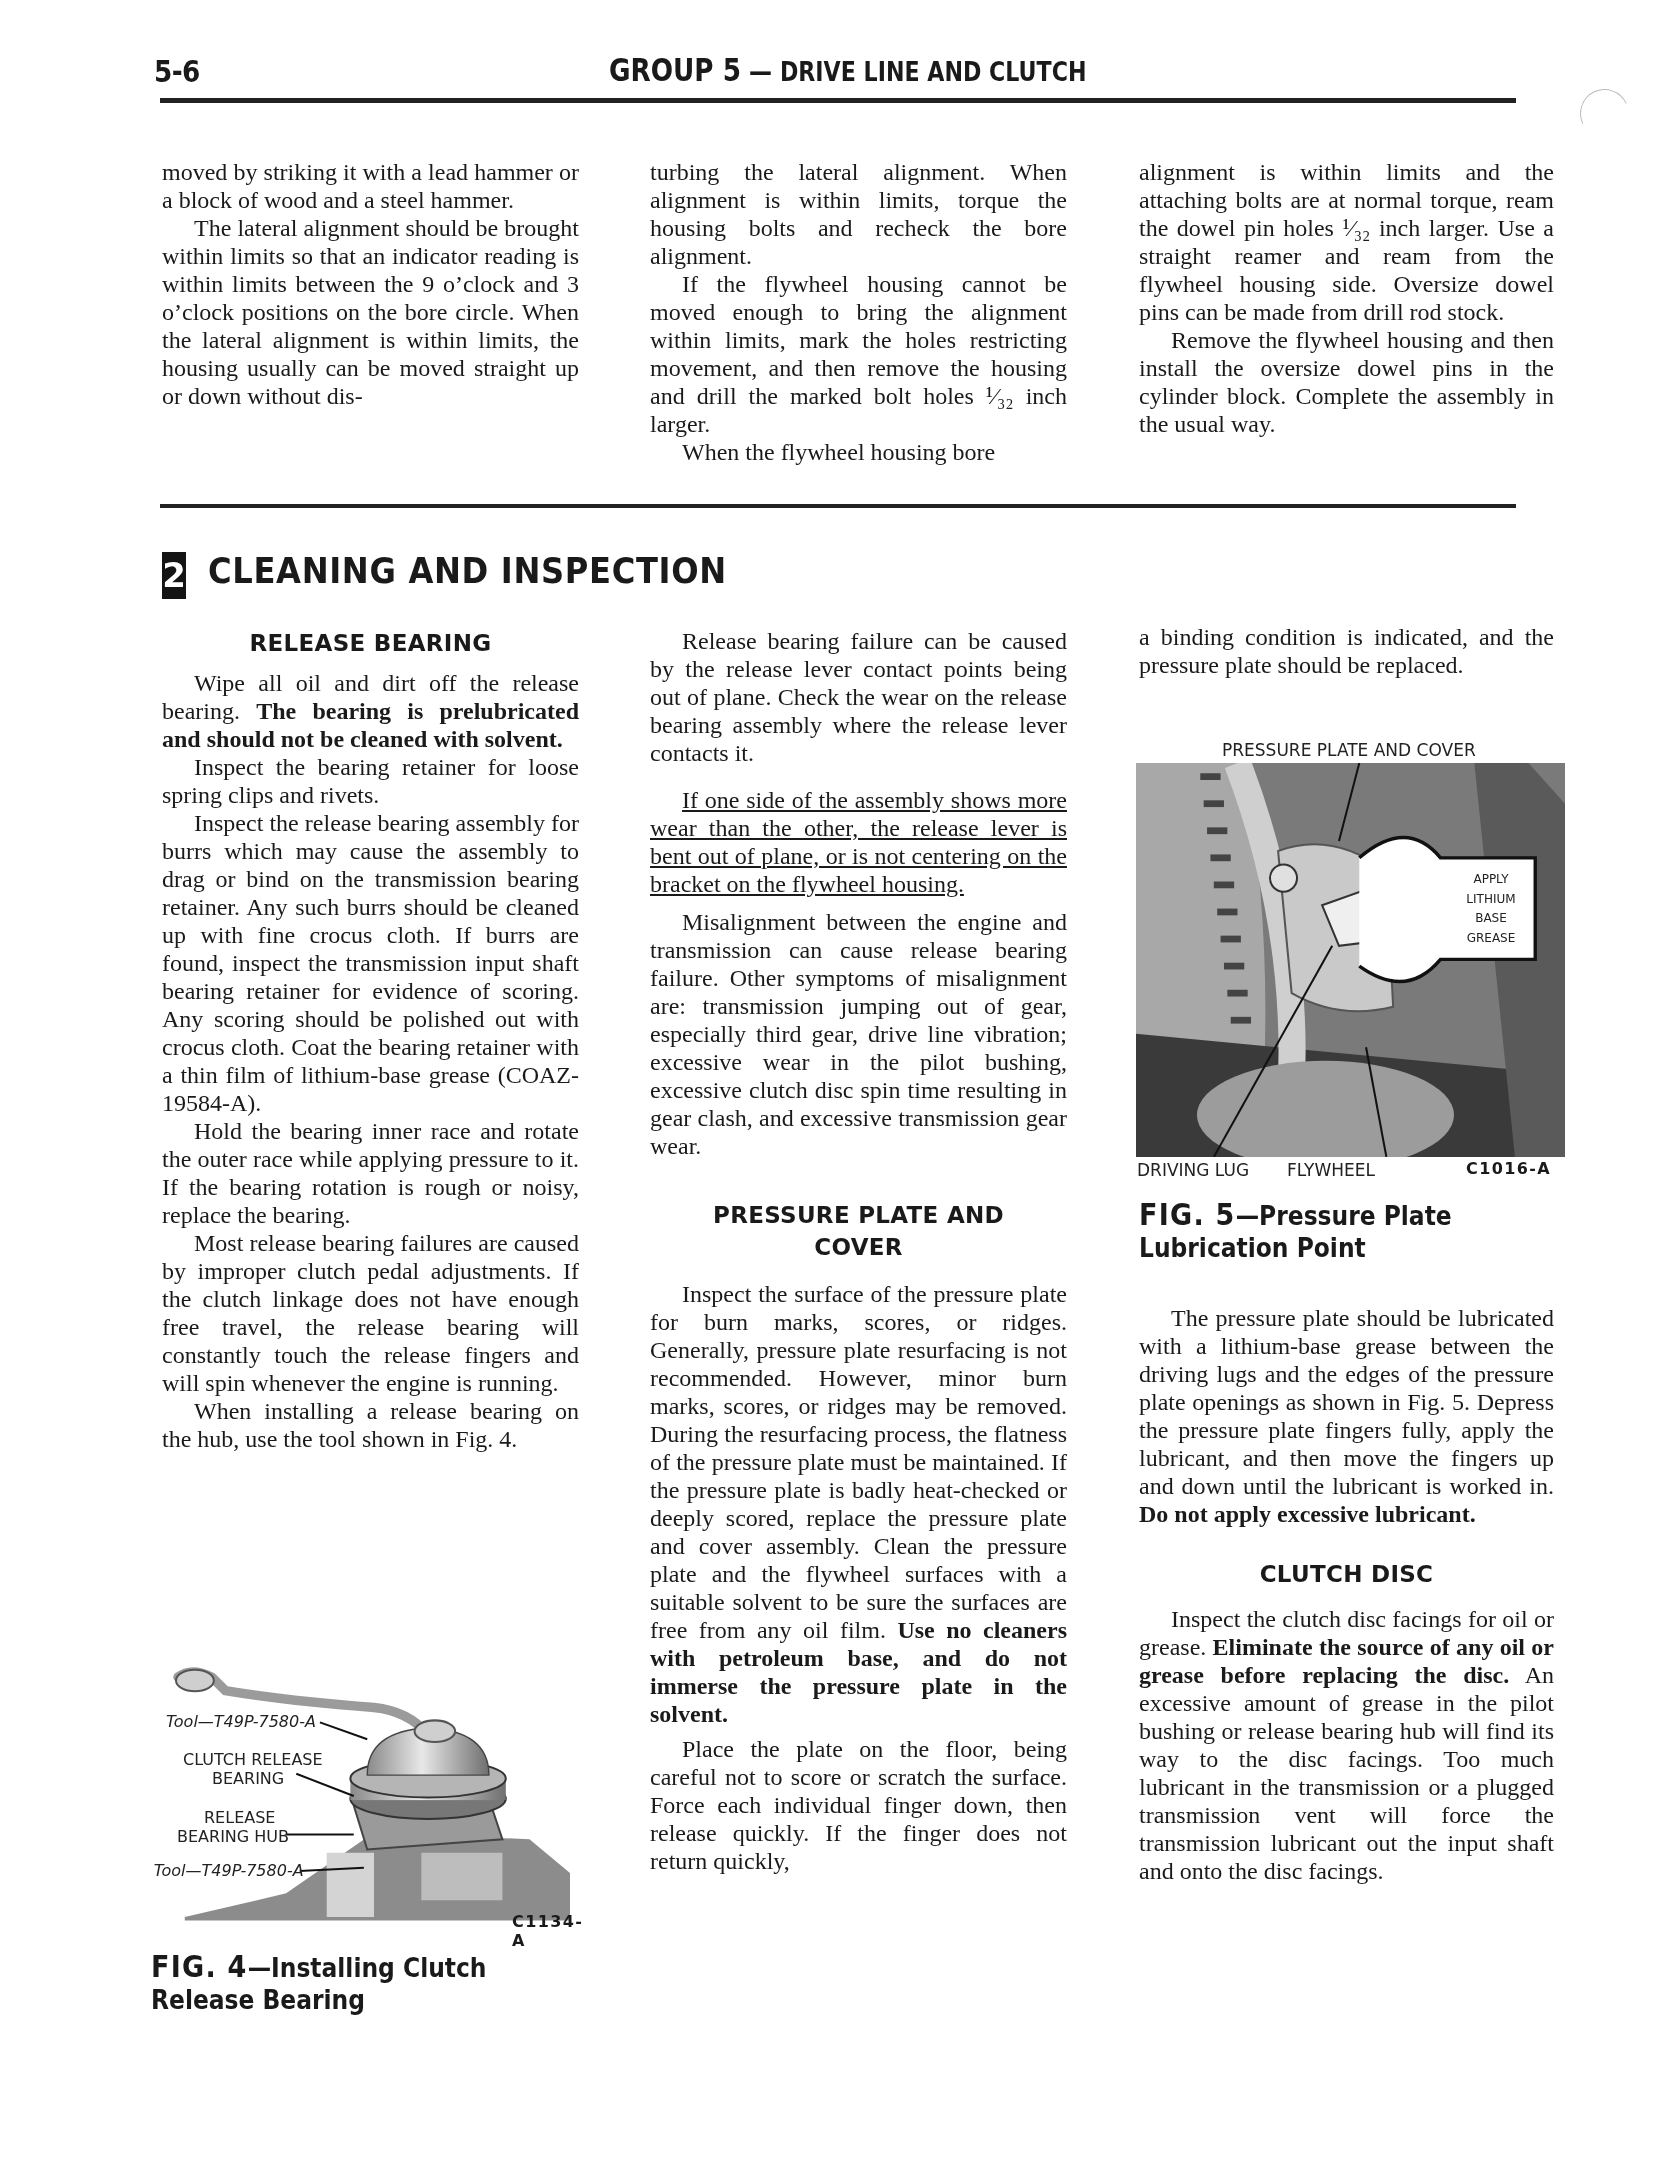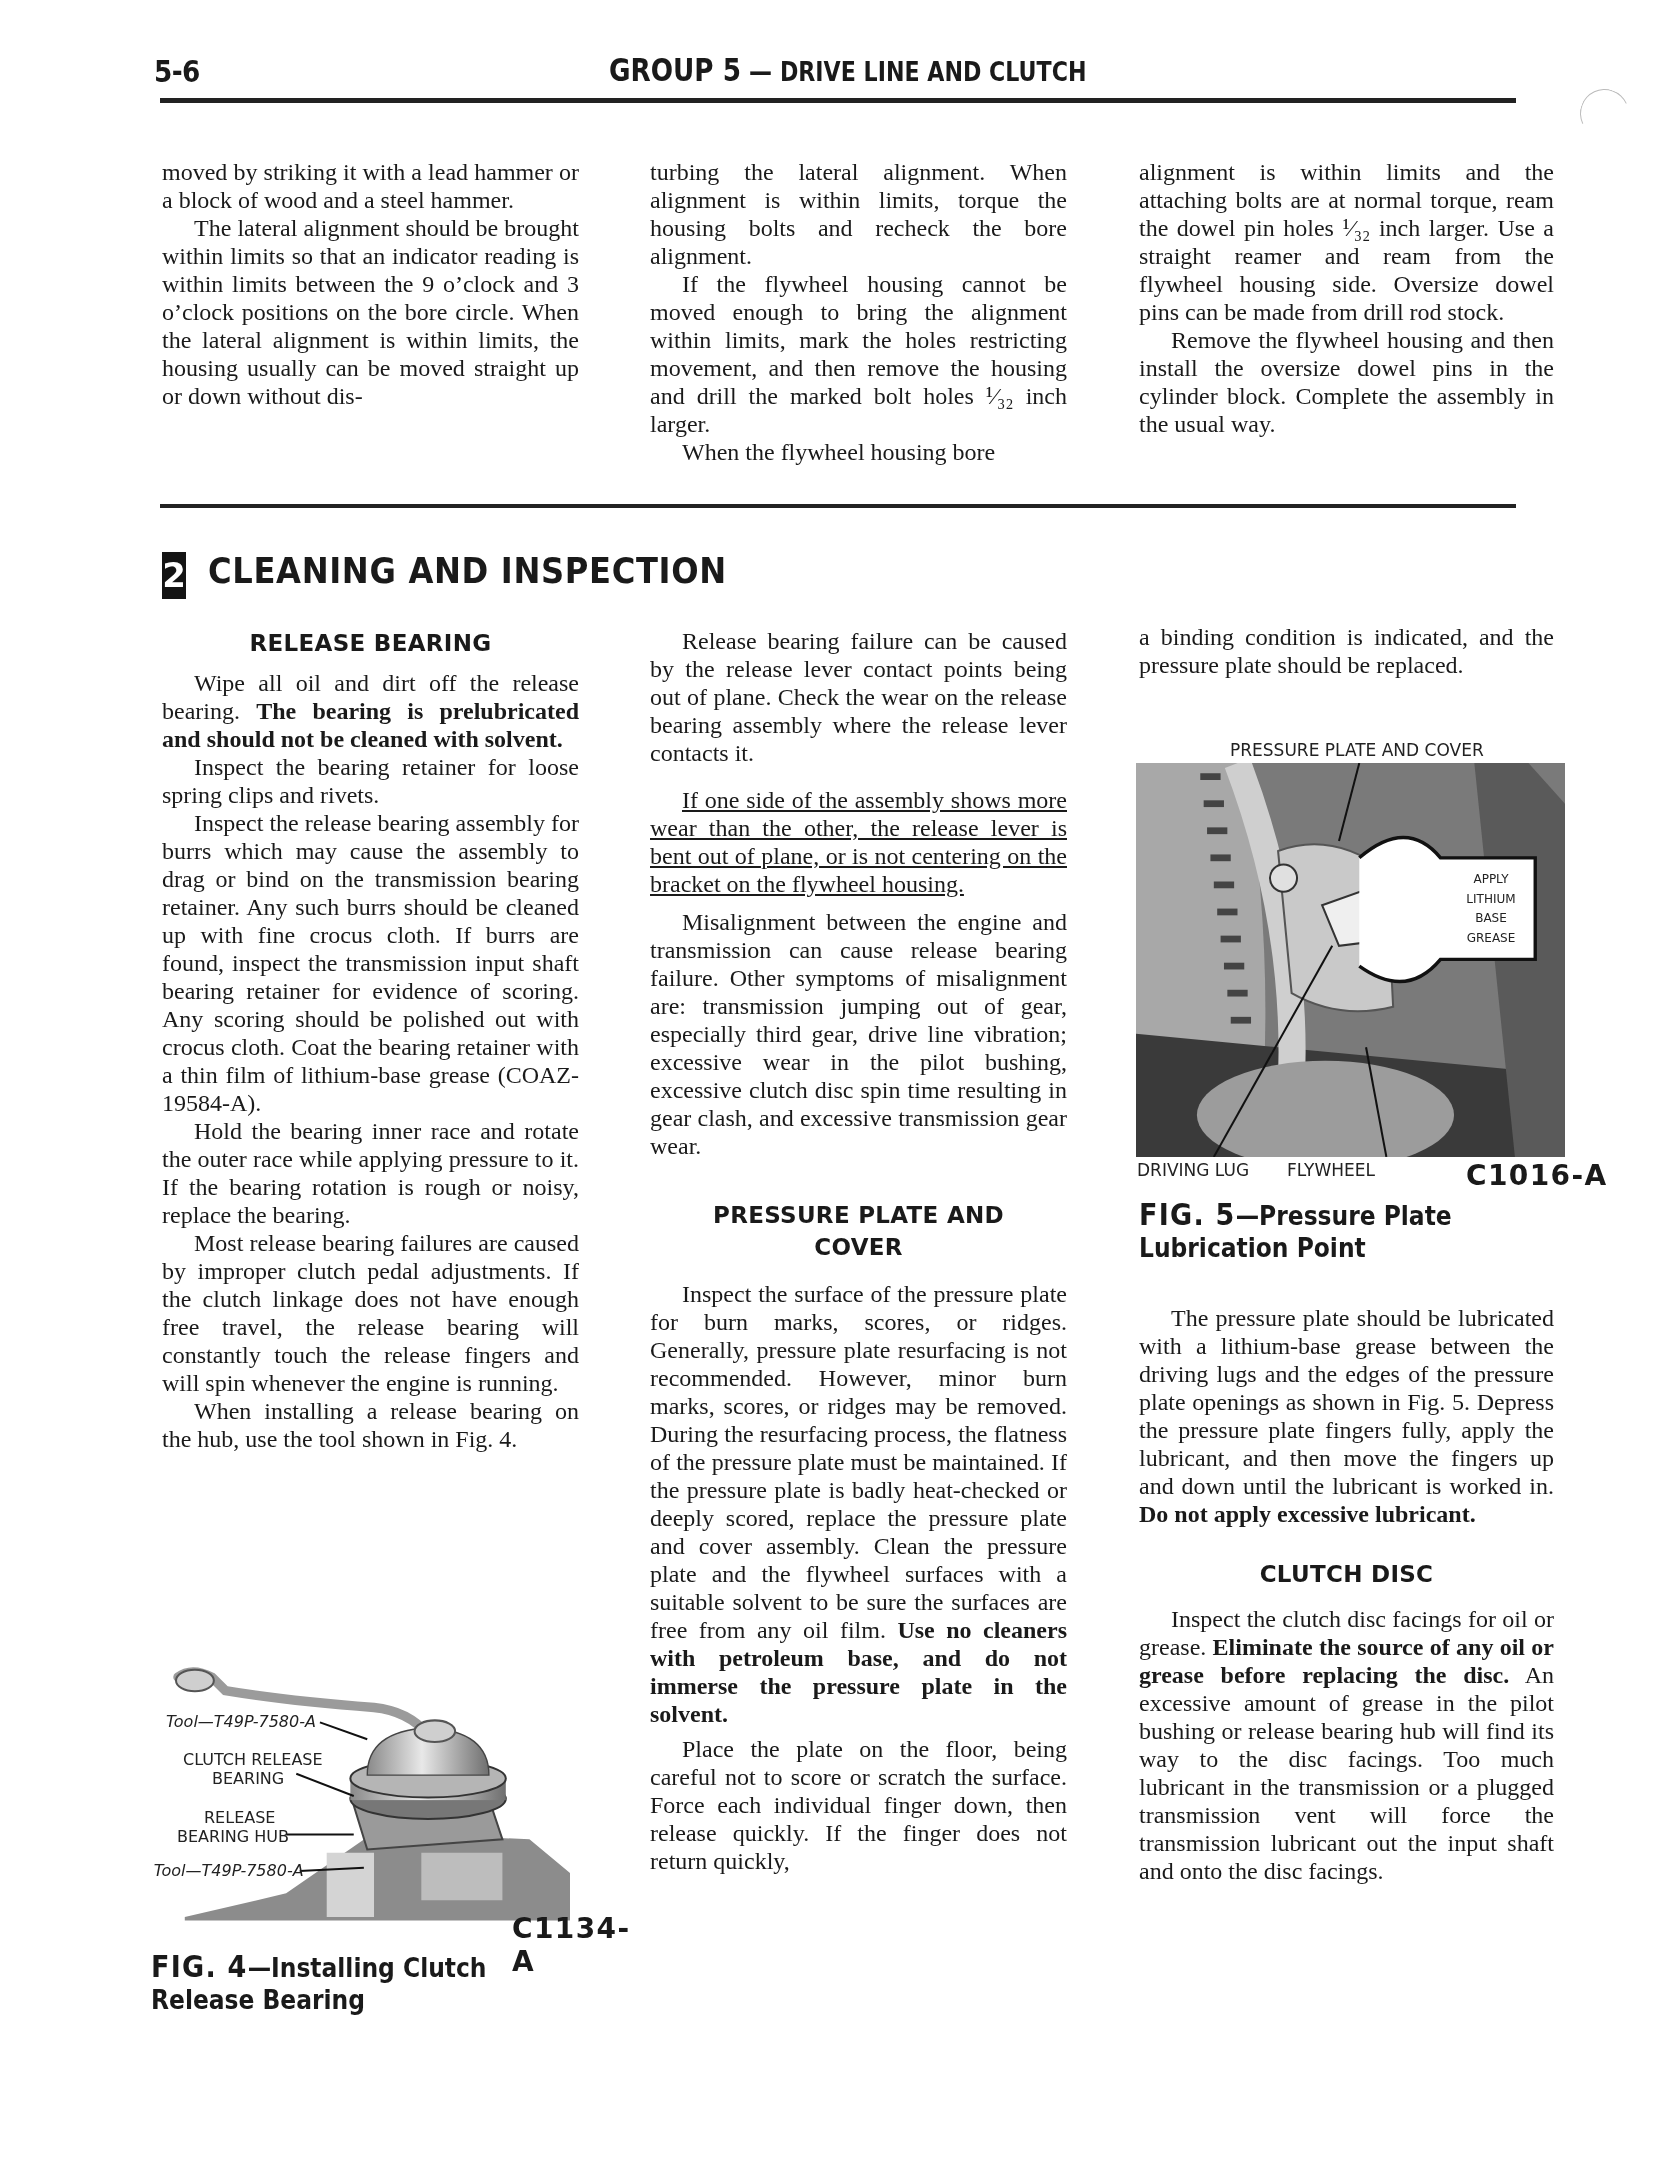--- a/index.html
+++ b/index.html
@@ -53,21 +53,21 @@
   .fig-caption {
     font-family: "DejaVu Sans", "Liberation Sans", sans-serif; font-weight: bold; font-size: 26px;
     line-height: 32px; text-align: left; transform: scaleX(0.9); transform-origin: left;
   }
   .fig-caption .fig { font-size: 30px; letter-spacing: 1.4px; }
   .label {
     position: absolute; font-family: "DejaVu Sans", "Liberation Sans", sans-serif;
     font-size: 16px; line-height: 20px; color: #222; white-space: nowrap;
   }
   .label.it { font-style: italic; }
-  .figcode { font-family: "DejaVu Sans", sans-serif; font-weight: bold; font-size: 28px; letter-spacing: 1.4px; position: absolute; }
+  .figcode { font-family: "DejaVu Sans", sans-serif; font-weight: bold; font-size: 16px; letter-spacing: 1.4px; position: absolute; }
 
   
   .fig4 { position: absolute; left: 151px; top: 1650px; width: 419px; height: 284px; }
   
   .fig5 { position: absolute; left: 1136px; top: 763px; width: 429px; height: 394px; background: #6a6a6a; overflow: hidden; }
 </style>
 </head>
 <body>
 
 <div class="page-num">5-6</div>
@@ -158,21 +158,21 @@
     <div>COVER</div>
   </div>
   <p class="ind" style="margin-top:17.6px;"><span>Inspect the surface of the pressure plate for burn marks, scores, or ridges. Generally, pressure plate resurfacing is not recommended. However, minor burn marks, scores, or ridges may be removed. During the resurfacing process, the flatness of the pressure plate must be maintained. If the pressure plate is badly heat-checked or deeply scored, replace the pressure plate and cover assembly. Clean the pressure plate and the flywheel surfaces with a suitable solvent to be sure the surfaces are free from any oil film. </span><b>Use no cleaners with petroleum base, and do not immerse the pressure plate in the solvent.</b></p>
   <p class="ind" style="margin-top:6.8px;">Place the plate on the floor, being careful not to score or scratch the surface. Force each individual finger down, then release quickly. If the finger does not return quickly,</p>
 </div>
 
 <div class="col c3" style="top:623px;">
   <p>a binding condition is indicated, and the pressure plate should be replaced.</p>
 </div>
 
-<div class="label" style="left:1222px; top:740px; font-size:17px;margin-left:8px;">PRESSURE PLATE AND COVER</div>
+<div class="label" style="left:1222px; top:740px; font-size:17px;">PRESSURE PLATE AND COVER</div>
 <div class="fig5">
   <svg width="429" height="394" viewBox="0 0 634 582">
     <rect width="634" height="582" fill="#7a7a7a"></rect>
     <path d="M0 0 L160 0 Q210 300 180 582 L0 582 Z" fill="#a8a8a8"></path>
     <path d="M0 400 L634 460 L634 582 L0 582 Z" fill="#3a3a3a"></path>
     <path d="M150 0 Q260 290 220 582" fill="none" stroke="#cfcfcf" stroke-width="40"></path>
     <g stroke="#444" stroke-width="10">
       <line x1="95" y1="20" x2="125" y2="20"></line>
         <line x1="100" y1="60" x2="130" y2="60"></line>
         <line x1="105" y1="100" x2="135" y2="100"></line>

